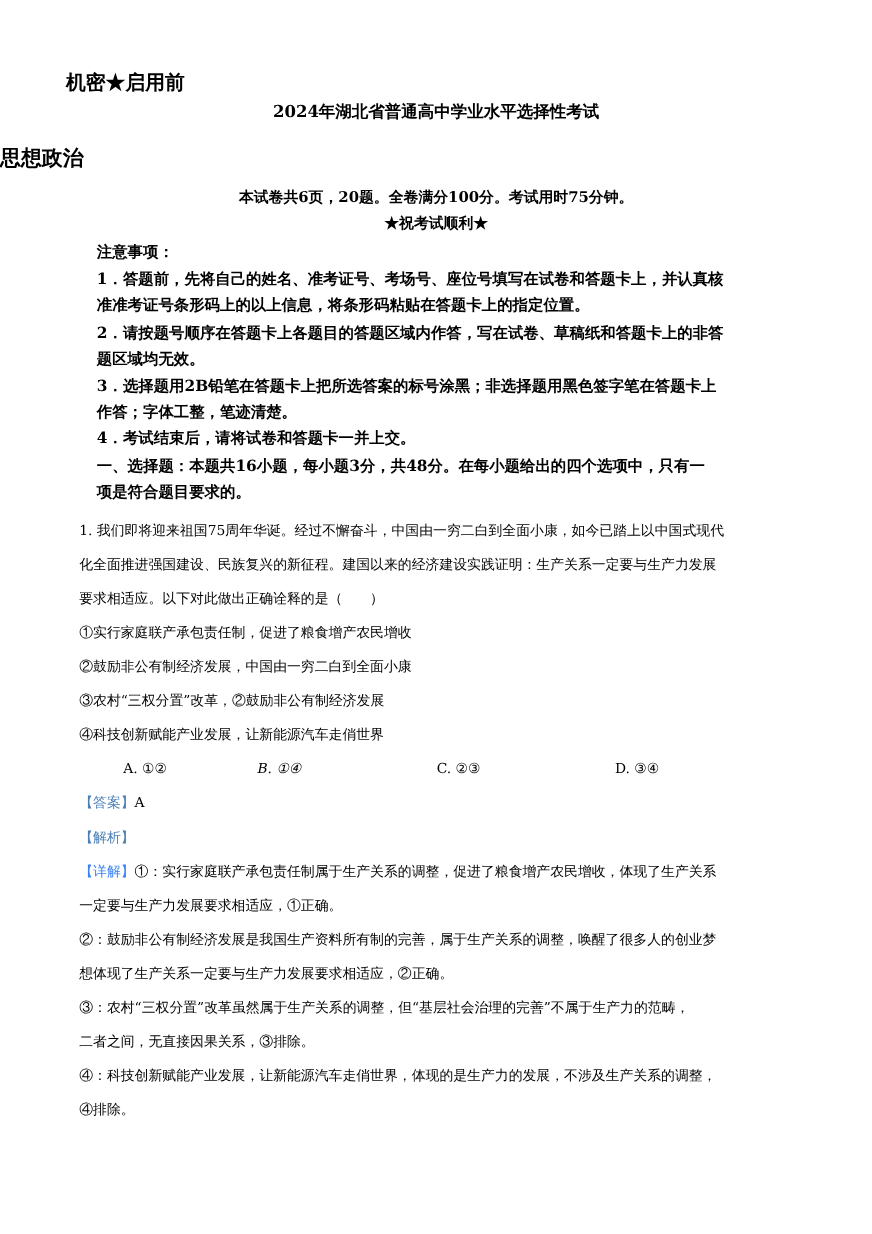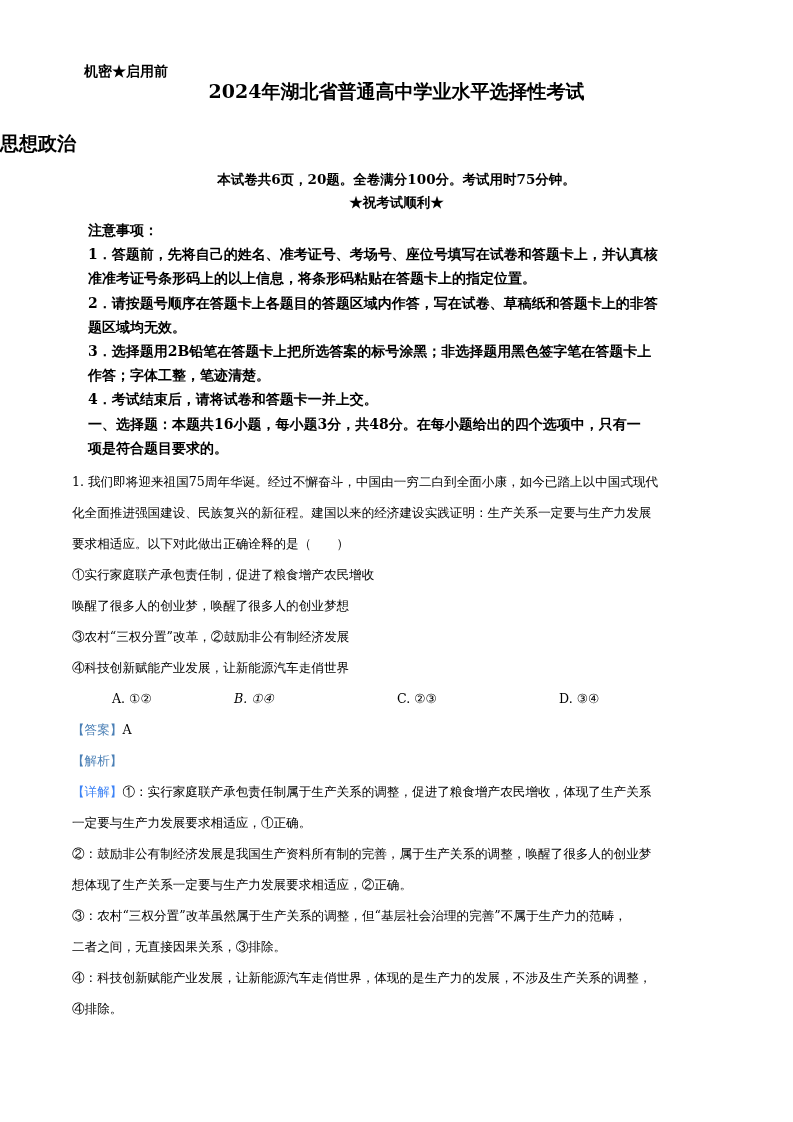--- a/index.html
+++ b/index.html
@@ -17,27 +17,27 @@
     }
     .page {
       position: absolute;
       left: 0; top: 0;
       width: 793px;
       height: 1122px;
     }
     .abs { position: absolute; white-space: nowrap; }
     .bold { font-weight: bold; }
     .conf {
-      left: 84px; top: 63px;
-      font-size: 14px;
+      left: 60px; top: 63px;
+      font-size: 18px;
     }
     .title {
       left: 0; width: 793px; text-align: center;
-      top: 79px;
-      font-size: 19px;
+      top: 92px;
+      font-size: 15px;
     }
     .subject {
       left: 0; width: 793px; text-align: left;
       top: 131px;
       font-size: 19px;
     }
     .info {
       left: 0; width: 793px; text-align: center;
       top: 171px;
       font-size: 13.5px;
@@ -114,21 +114,21 @@
     <div>一、选择题：本题共16小题，每小题3分，共48分。在每小题给出的四个选项中，只有一</div>
     <div>项是符合题目要求的。</div>
   </div>
 
   <div class="question-block">
     <div class="line">1. 我们即将迎来祖国75周年华诞。经过不懈奋斗，中国由一穷二白到全面小康，如今已踏上以中国式现代</div>
     <div class="line">化全面推进强国建设、民族复兴的新征程。建国以来的经济建设实践证明：生产关系一定要与生产力发展</div>
     <div class="line">要求相适应。以下对此做出正确诠释的是（　　）</div>
 
     <div class="line">①实行家庭联产承包责任制，促进了粮食增产农民增收</div>
-    <div class="line">唤醒了很多人的创业梦，唤醒了很多人的创业梦想</div>
+    <div class="line">②鼓励非公有制经济发展，中国由一穷二白到全面小康</div>
     <div class="line">③农村“三权分置”改革，②鼓励非公有制经济发展</div>
     <div class="line">④科技创新赋能产业发展，让新能源汽车走俏世界</div>
 
     <div class="line options">
       <span class="opt-a">A. ①②</span>
       <span class="opt-b">B. ①④</span>
       <span class="opt-c">C. ②③</span>
       <span class="opt-d">D. ③④</span>
     </div>
 

